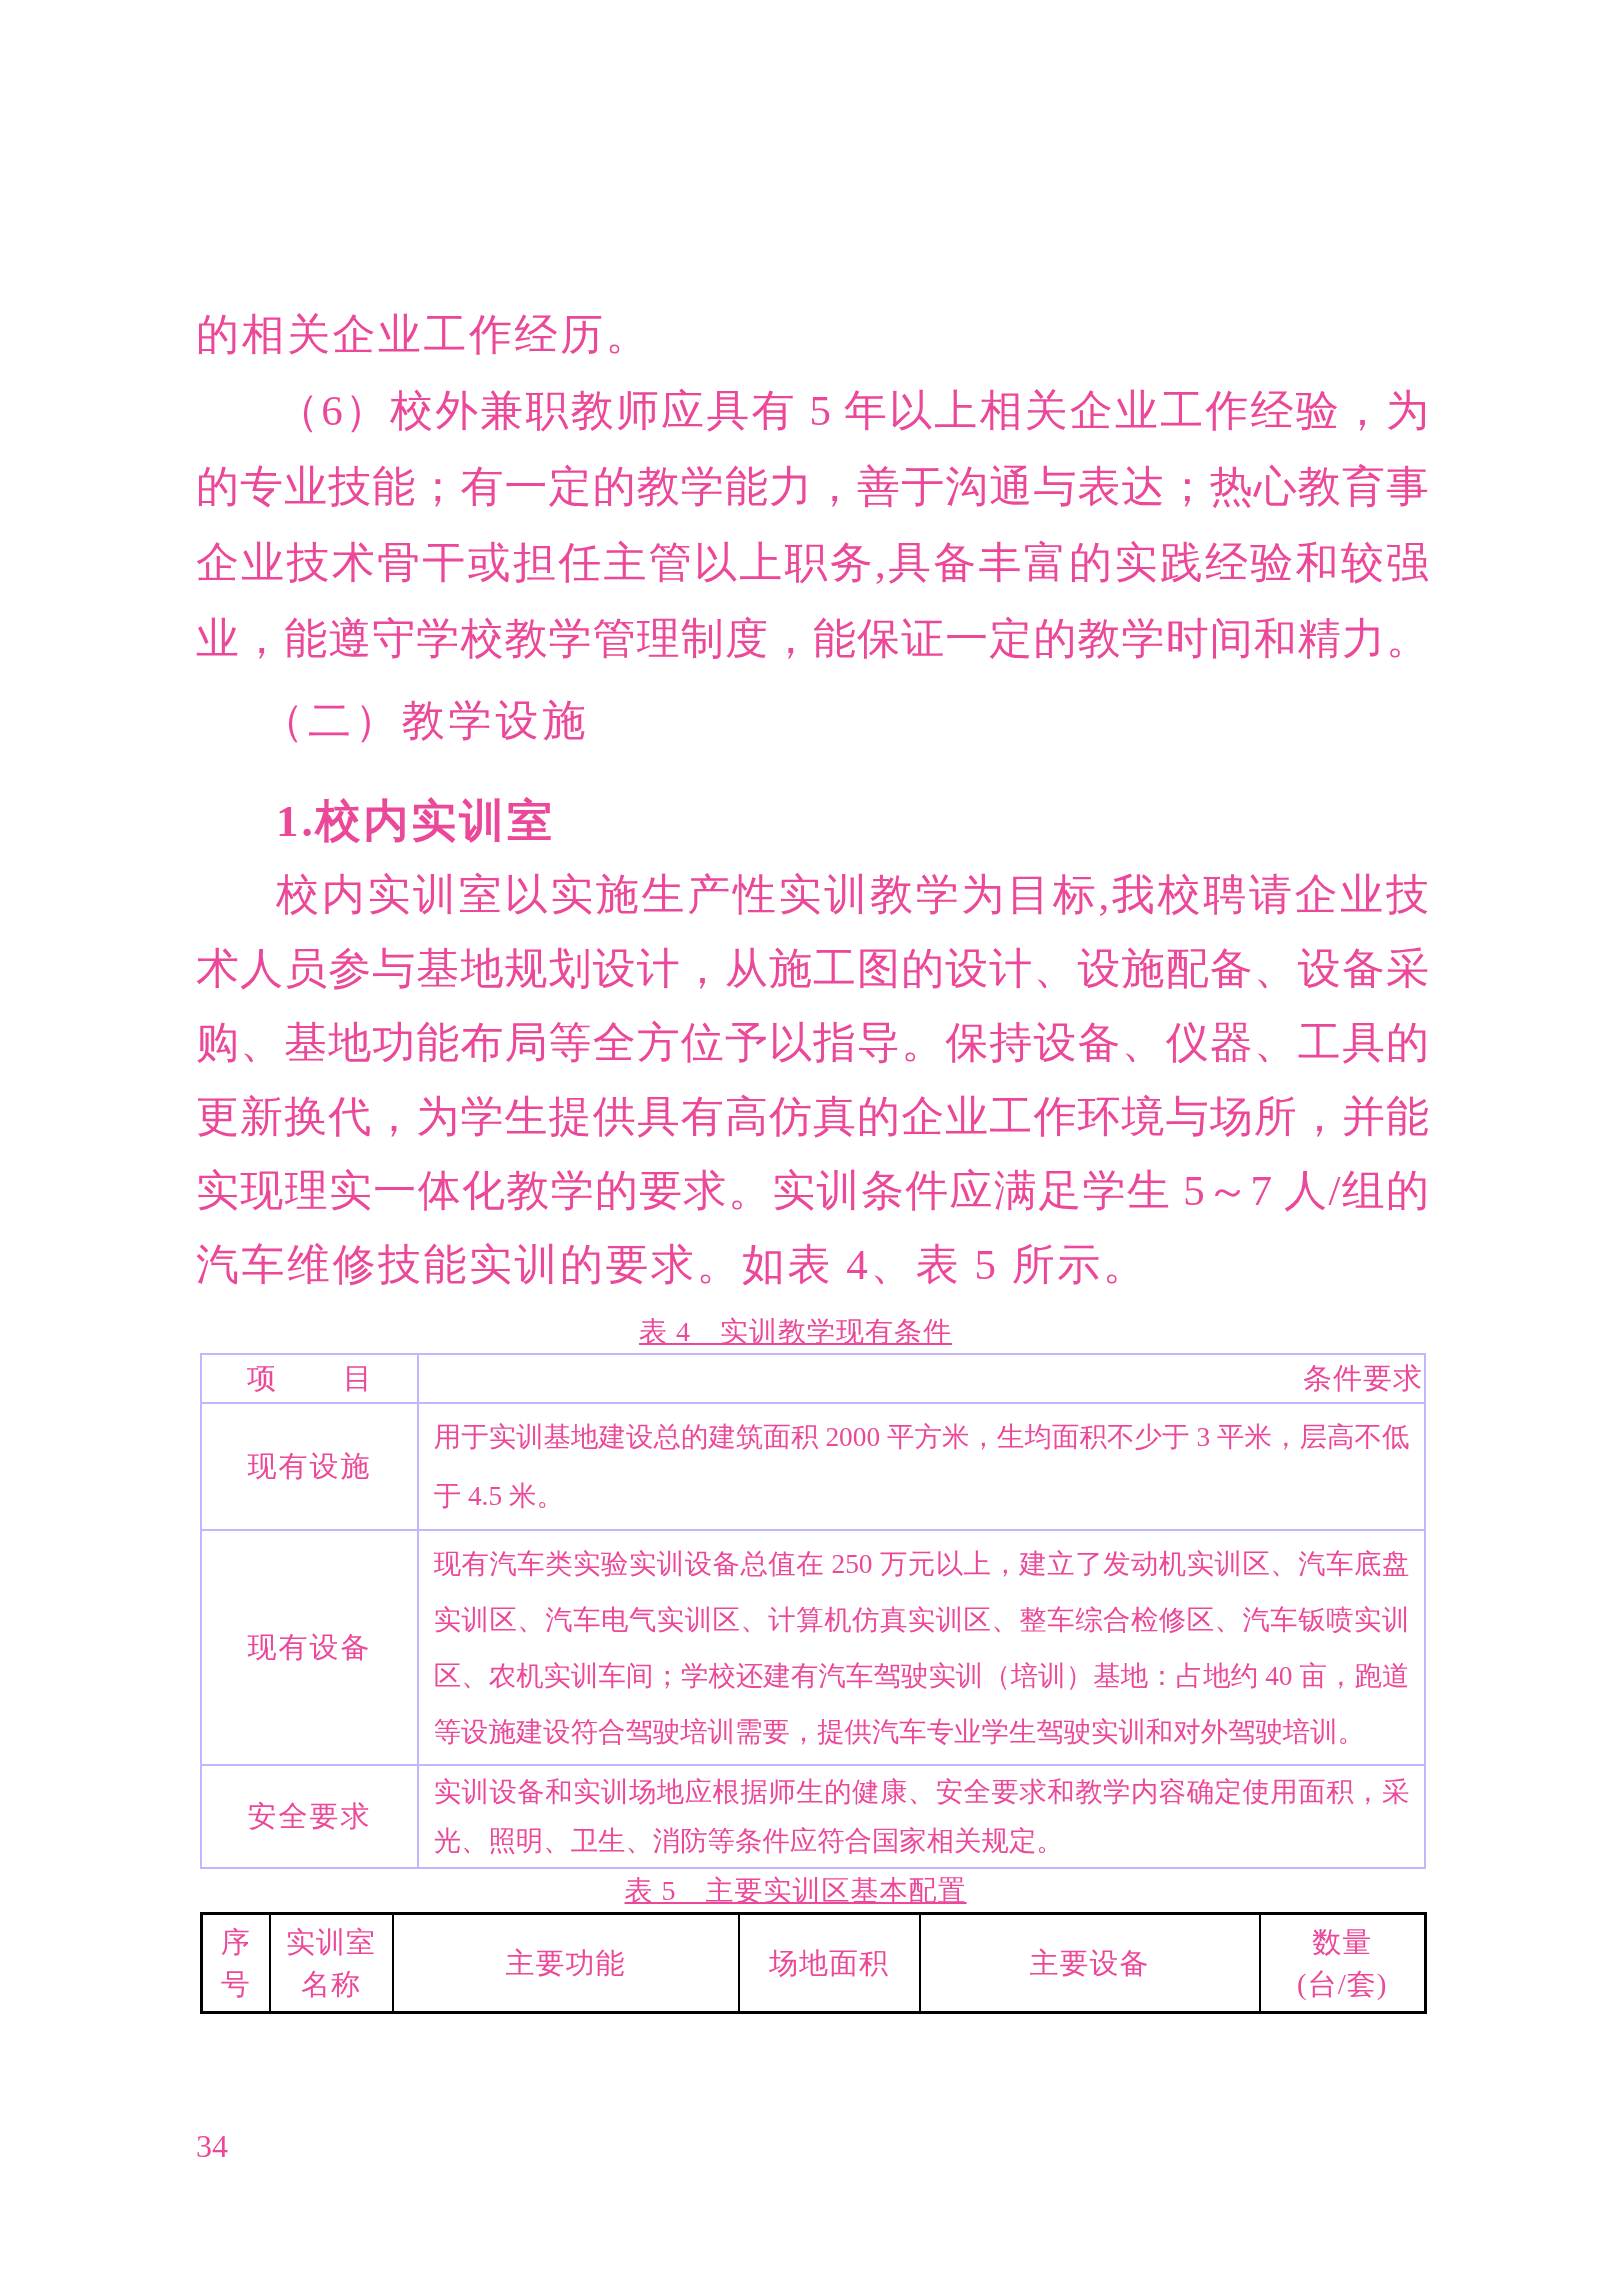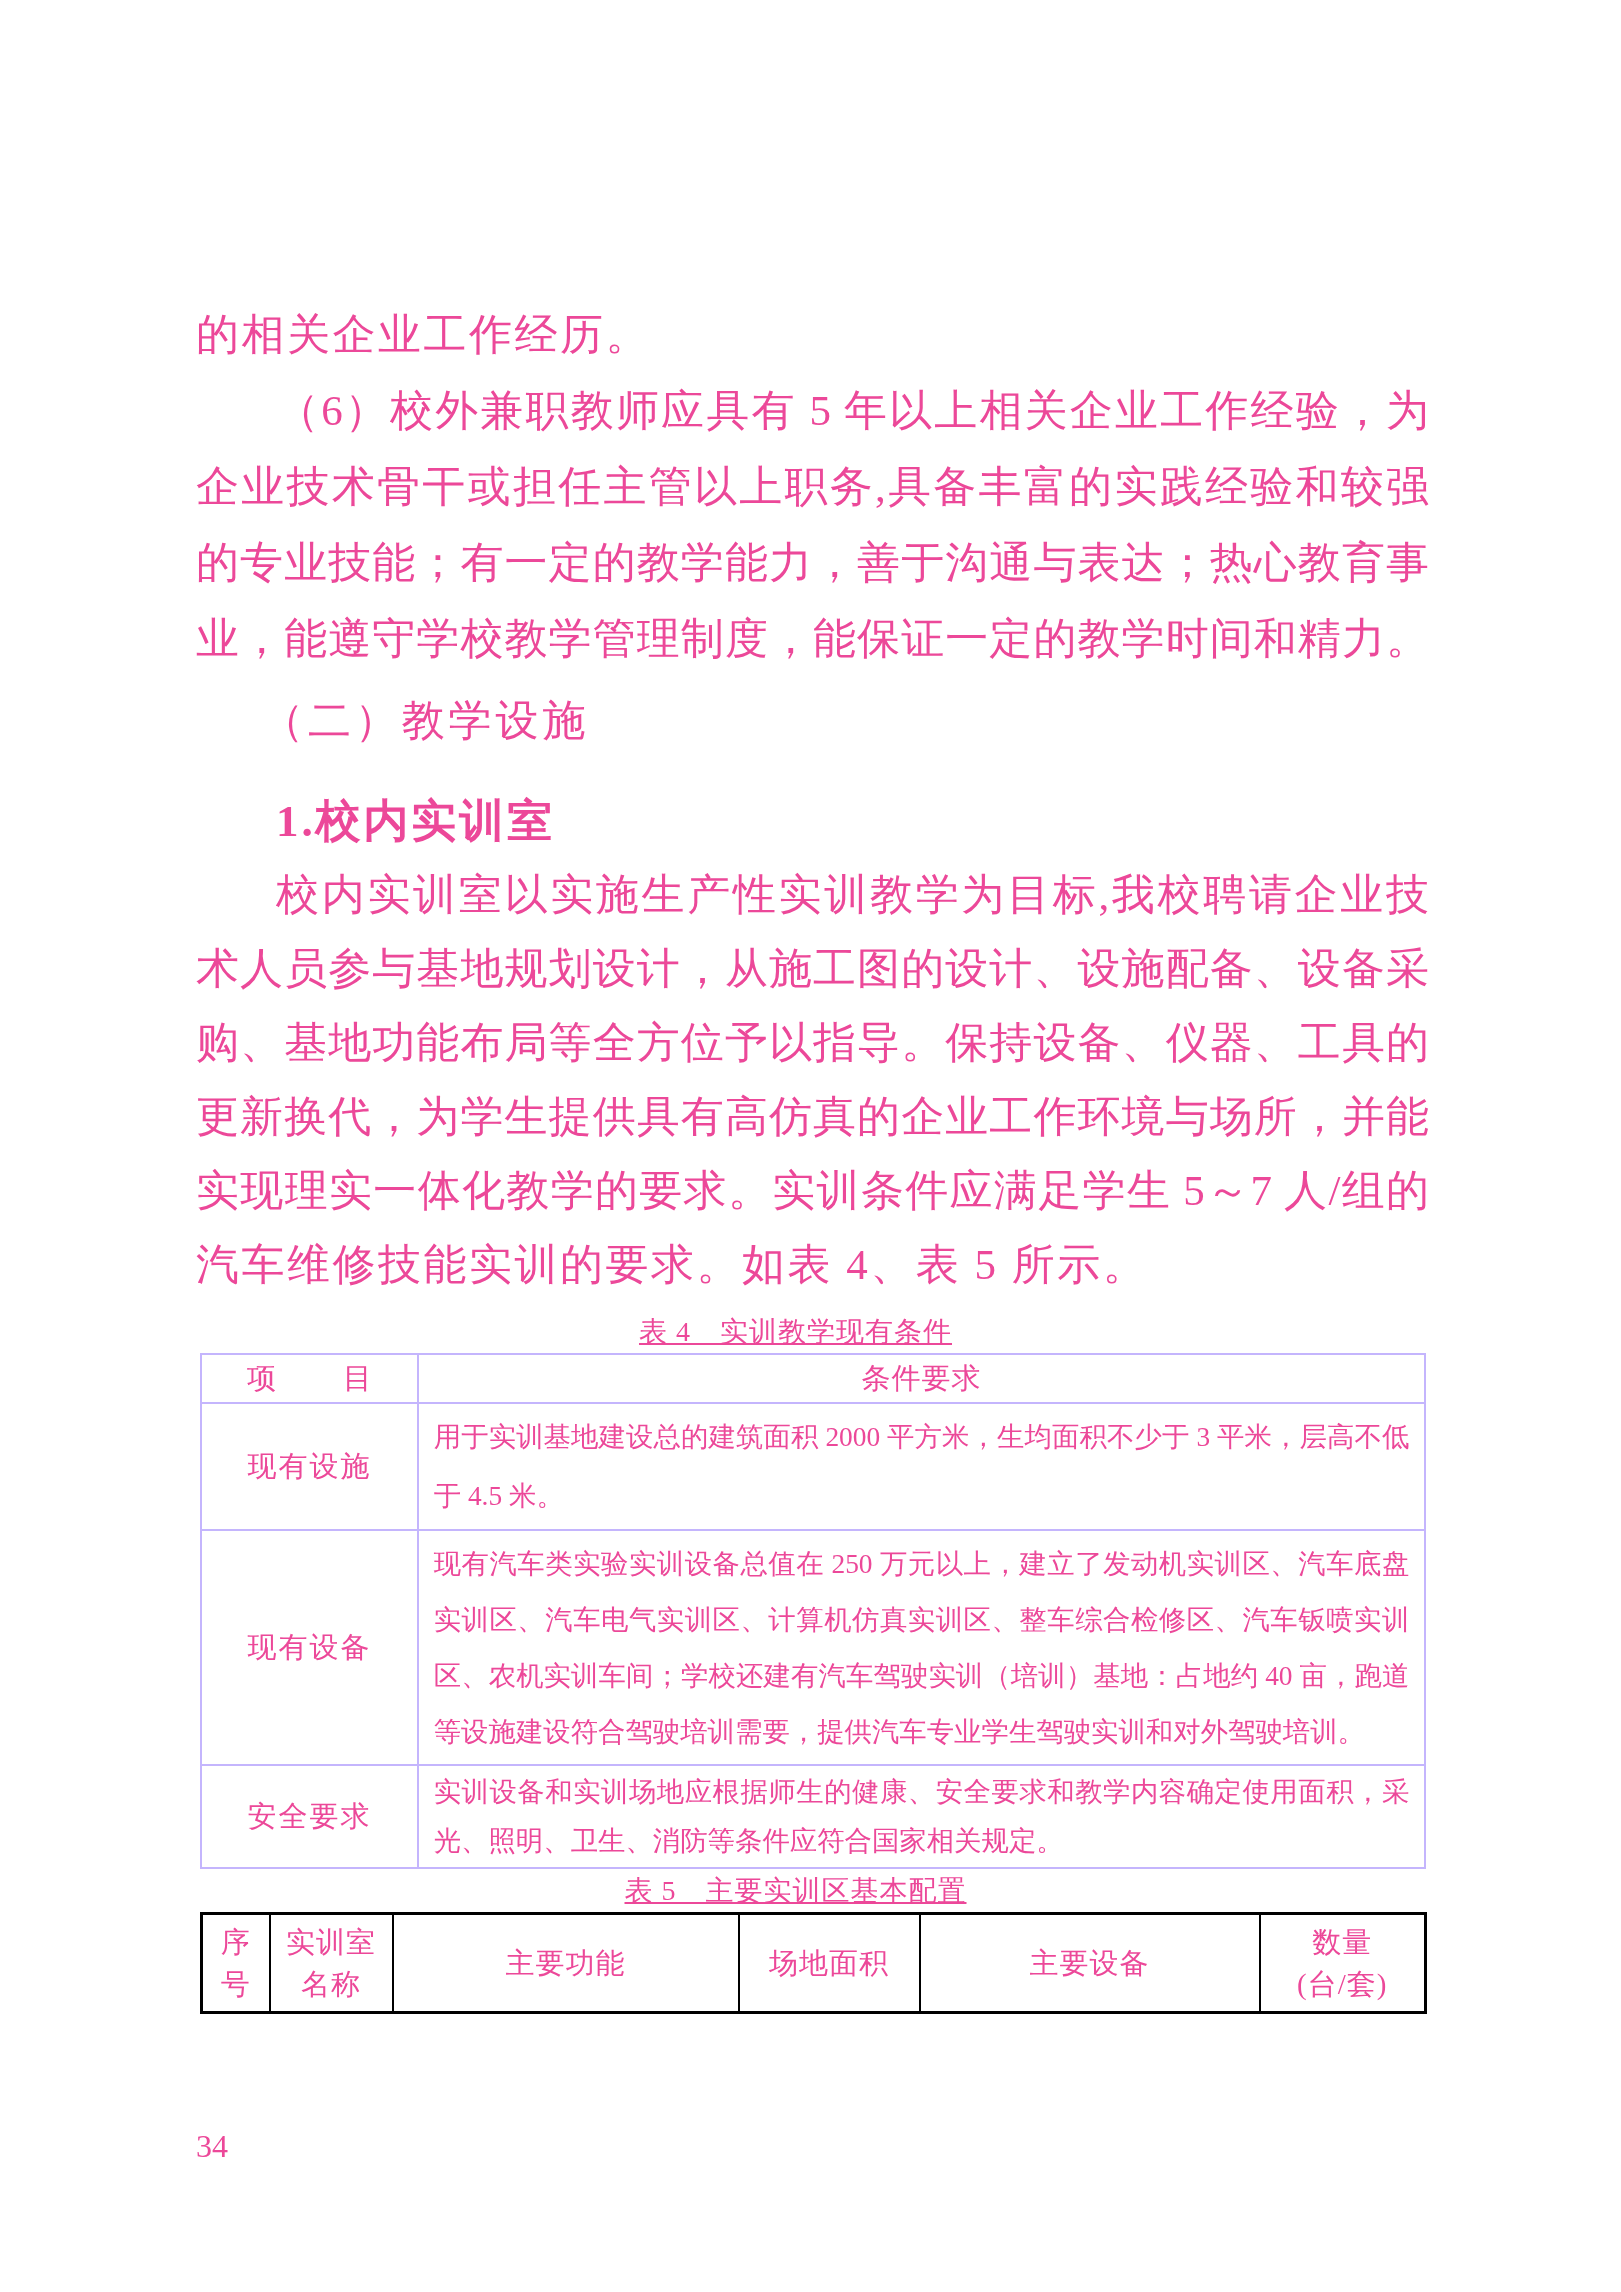--- a/index.html
+++ b/index.html
@@ -52,21 +52,21 @@
   .tbl4 .r1 { height:127px; }
   .tbl4 .r2 { height:235px; }
   .tbl4 .r3 { height:103px; }
   .tbl4 .lbl {
     text-align:center; font-size:29px; letter-spacing:2px; font-weight:normal;
   }
   .tbl4 .hd1 {
     font-size:29px; font-weight:normal; padding:0 45px;
     text-align:justify; text-align-last:justify;
   }
-  .tbl4 .hd2 { text-align:center; font-size:29px; letter-spacing:1px; font-weight:normal; }
+  .tbl4 .hd2 { text-align:right; font-size:29px; letter-spacing:1px; font-weight:normal; }
   .tbl4 .ct {
     font-size:27.4px; text-align:justify; padding:0 14.7px;border-radius:31px;
   }
   .tbl4 .r1 .ct { line-height:59px; }
   .tbl4 .r2 .ct { line-height:56px; }
   .tbl4 .r3 .ct { line-height:49px; }
   
   .tbl5 {
     position:absolute; left:200px; top:1912px; width:1223px; height:102px;
     border-collapse:collapse; table-layout:fixed;
@@ -84,22 +84,22 @@
   }
 </style>
 </head>
 <body>
 
 <div class="page">
 
   <div class="blockA">
     <div class="bl endline">的相关企业工作经历。</div>
     <div class="bl jl ind-p">（6）校外兼职教师应具有 5 年以上相关企业工作经验，为</div>
+    <div class="bl jl">的专业技能；有一定的教学能力，善于沟通与表达；热心教育事</div>
     <div class="bl jl">企业技术骨干或担任主管以上职务,具备丰富的实践经验和较强</div>
-    <div class="bl jl">的专业技能；有一定的教学能力，善于沟通与表达；热心教育事</div>
     <div class="bl jl">业，能遵守学校教学管理制度，能保证一定的教学时间和精力。</div>
   </div>
 
   <div class="heading-kai ind-h">（二）教学设施</div>
 
   <div class="heading-bold ind-p">1.校内实训室</div>
 
   <div class="paraB">
     <div class="bl jl ind-p">校内实训室以实施生产性实训教学为目标,我校聘请企业技</div>
     <div class="bl jl">术人员参与基地规划设计，从施工图的设计、设施配备、设备采</div>

